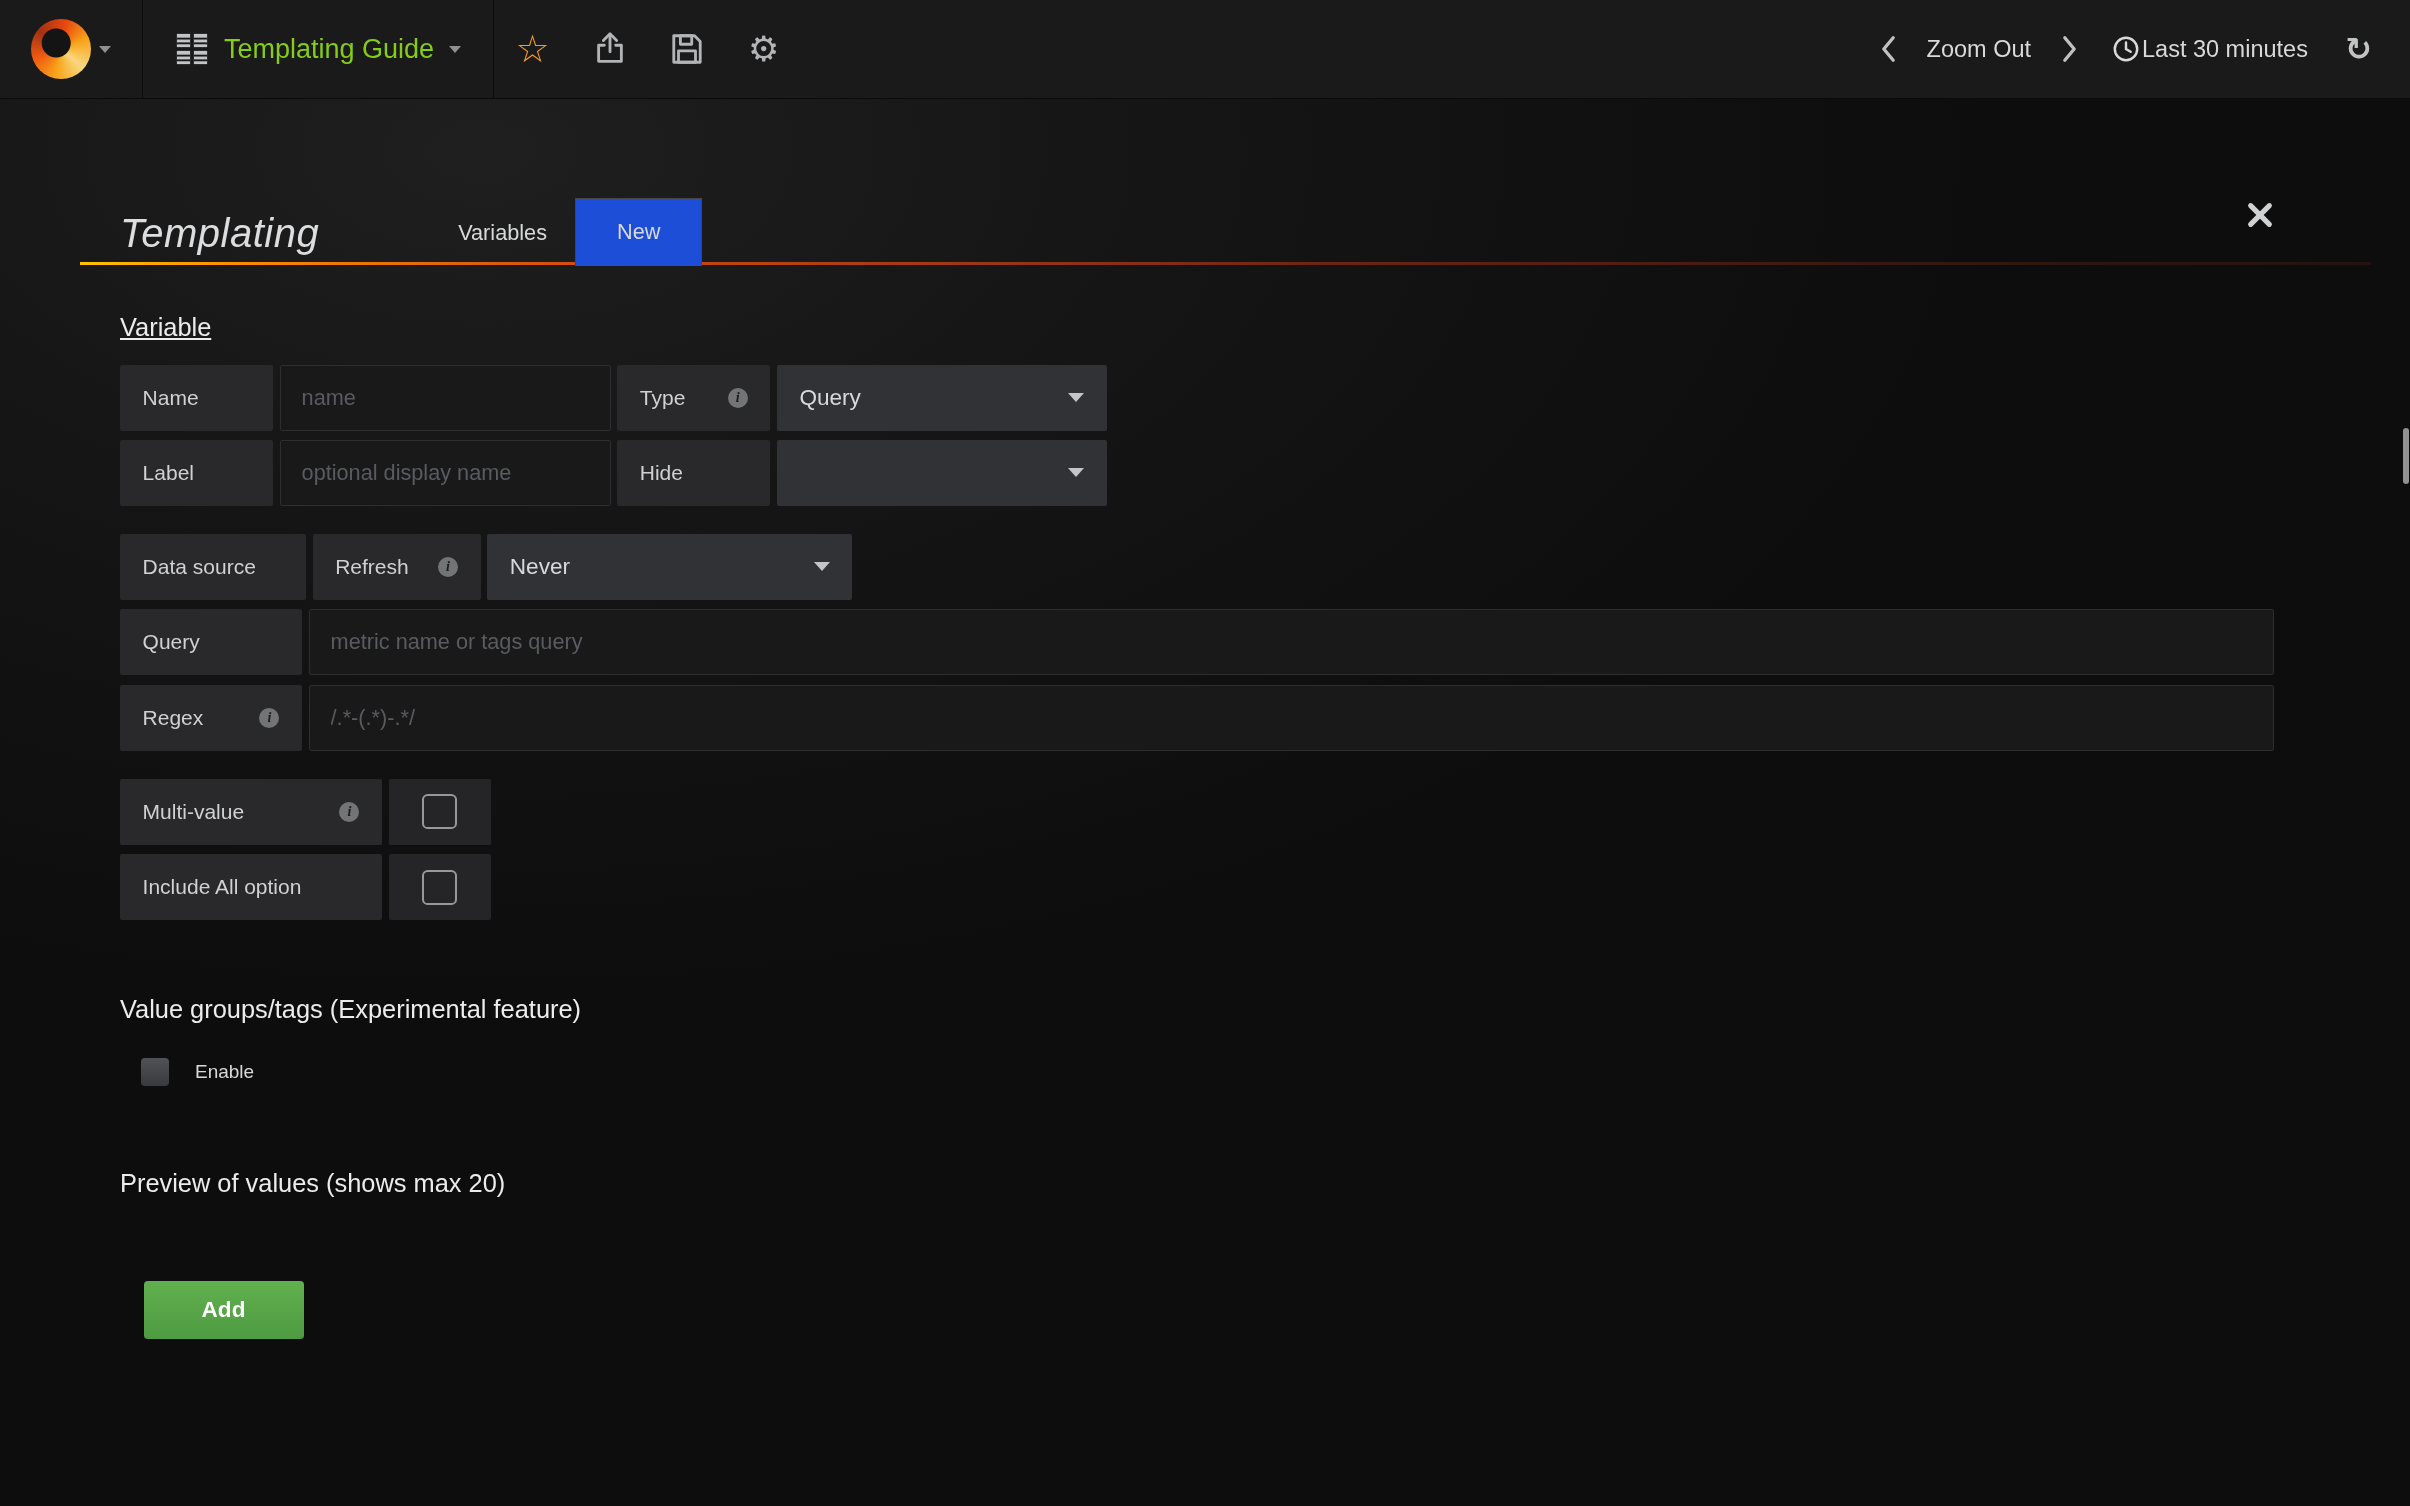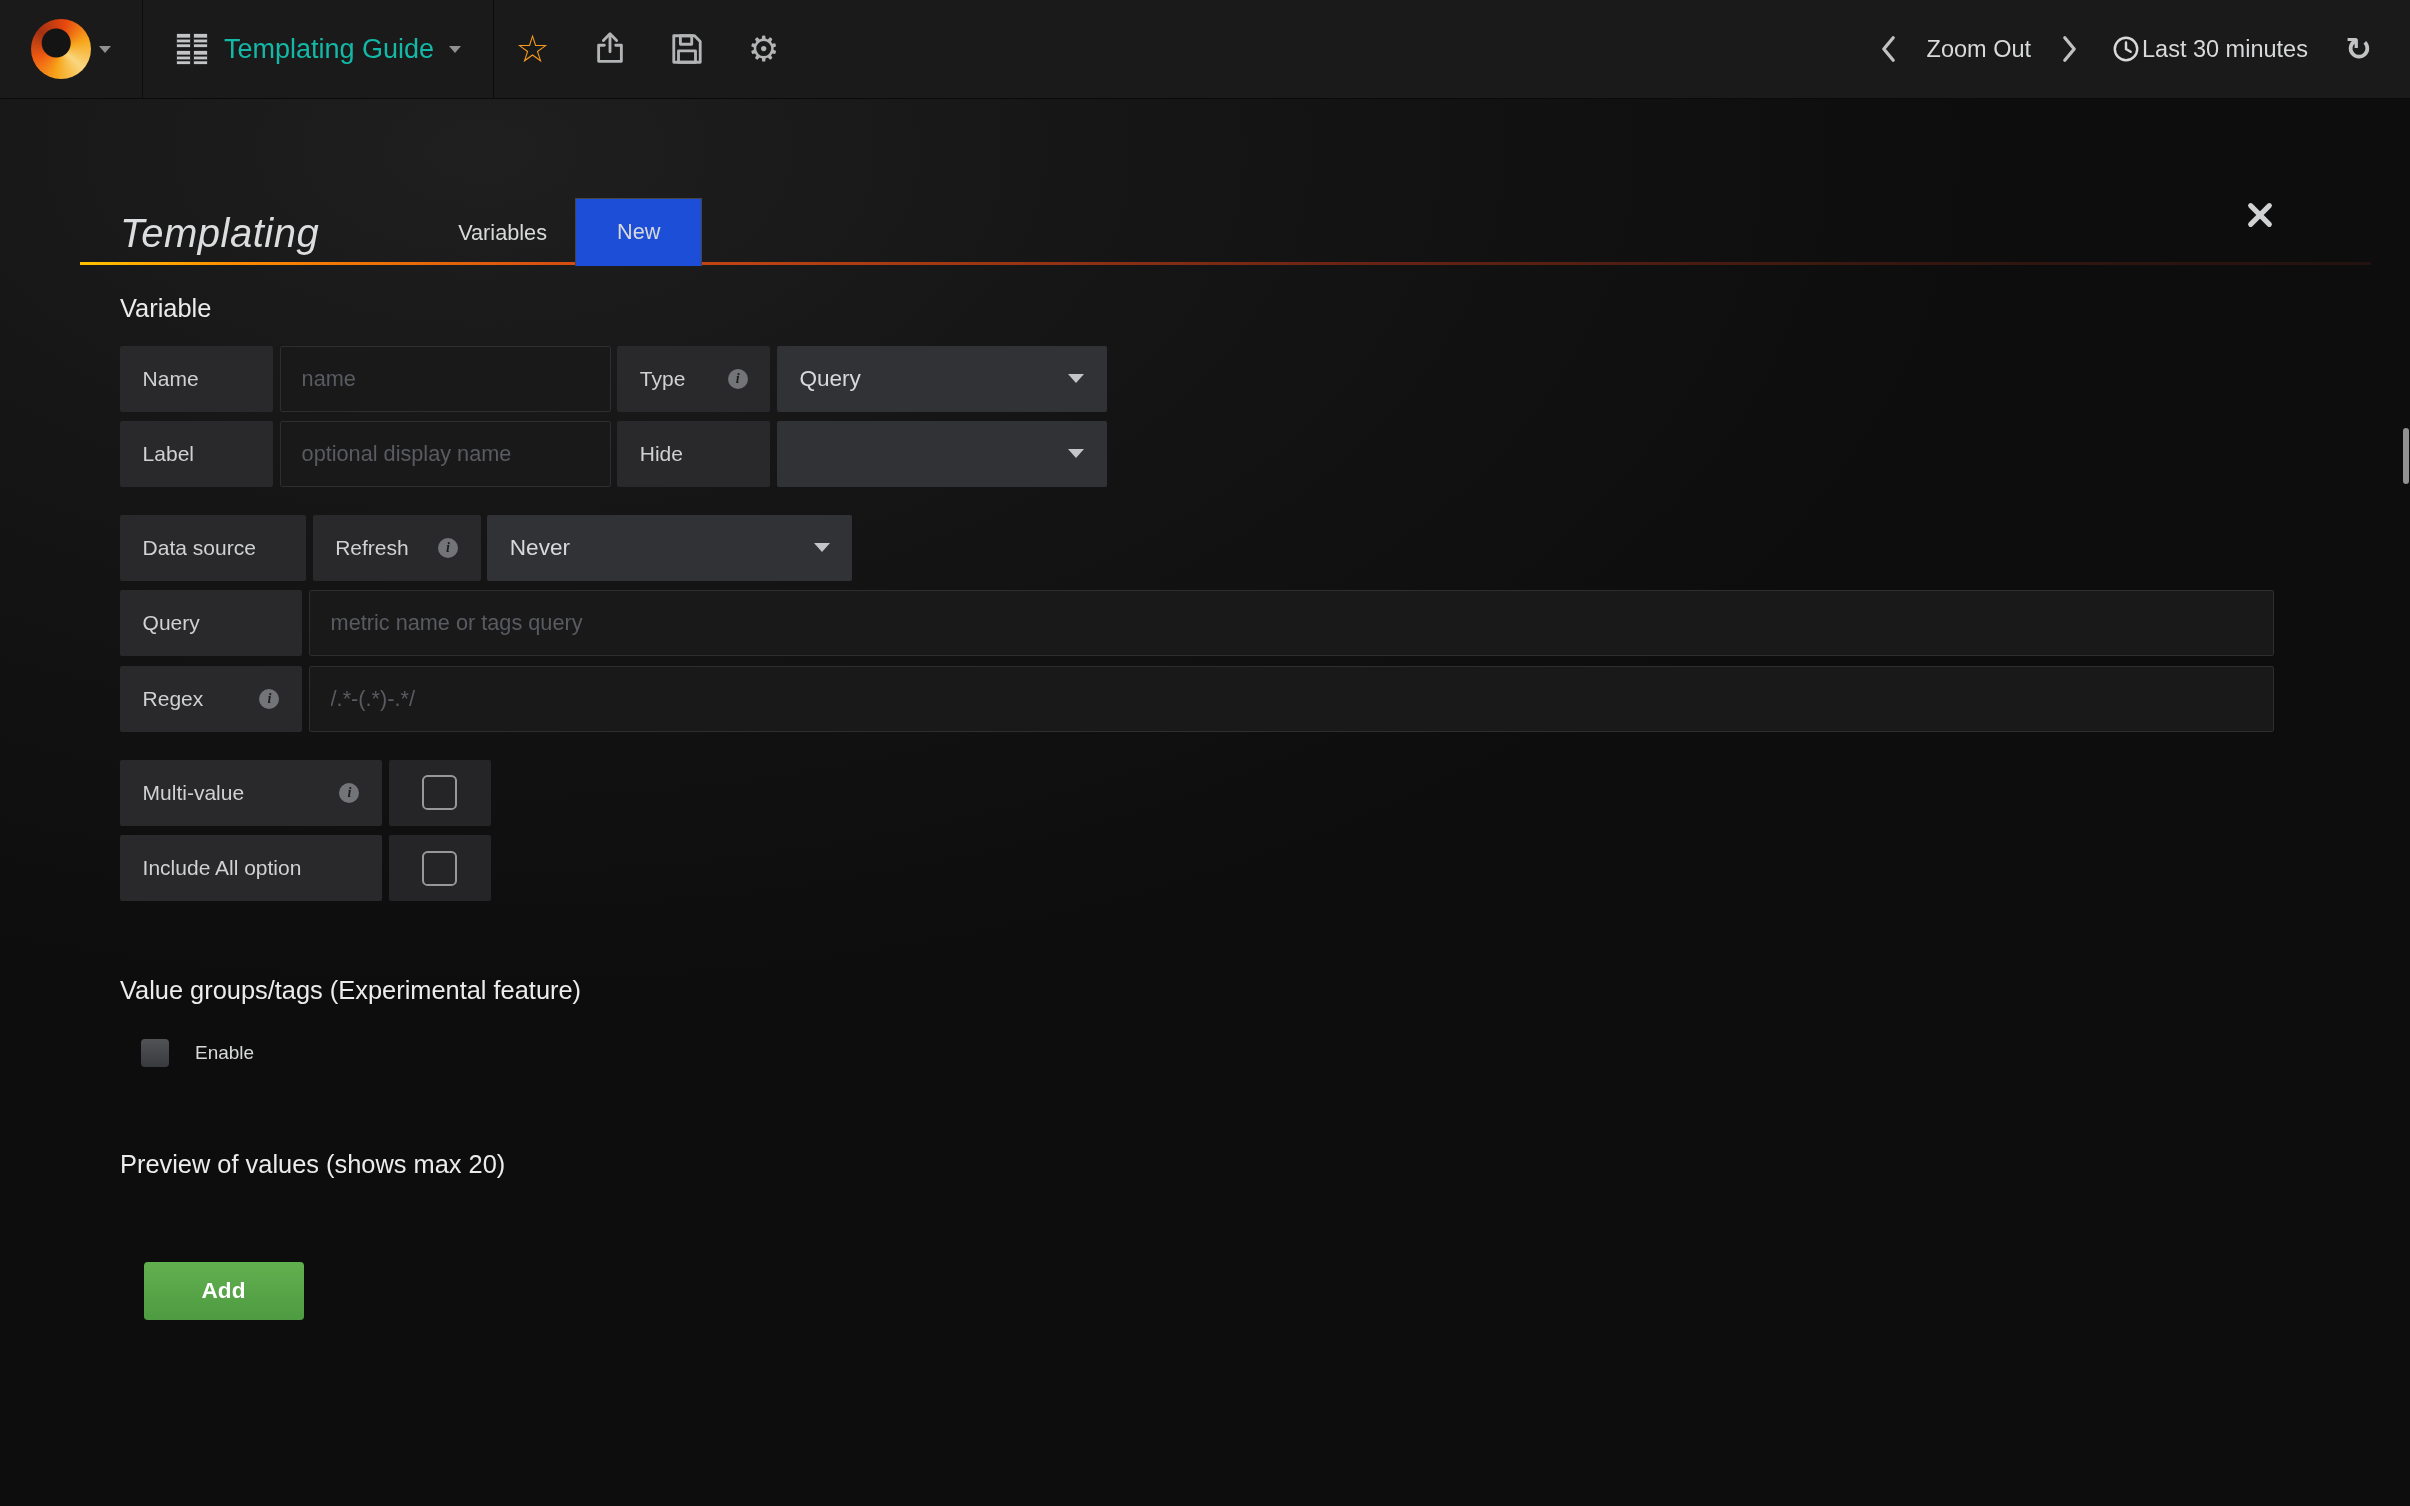--- a/index.html
+++ b/index.html
@@ -15,21 +15,21 @@
   .navbar { height:99px; background:#1a1a1a; display:flex; align-items:stretch; border-bottom:0.9px solid #0a0a0a; }
   .nav-logo { width:143px; display:flex; align-items:center; justify-content:center; gap:7.5px; border-right:0.9px solid #0c0c0c; cursor:pointer; }
   .logo-circle {
     width:60px; height:60px; border-radius:50%;
     background:
       radial-gradient(circle at 42% 40%, #141414 0 14px, rgba(0,0,0,0) 15px),
       conic-gradient(from 130deg, #f9d77f, #f7a61b, #ef5a11, #a33112, #e8470f, #f7a61b, #f9d77f);
   }
   .caret-down { width:0; height:0; border-left:6.6px solid transparent; border-right:6.6px solid transparent; border-top:7.5px solid #8f9092; }
   .nav-dash { display:flex; align-items:center; gap:15px; padding:0 32px; border-right:0.9px solid #0c0c0c; cursor:pointer; }
-  .nav-dash-title { font-size:27px; color:#14b8a6; }
+  .nav-dash-title { font-size:27px; color:#84cc16; }
   .nav-btn { width:77px; display:flex; align-items:center; justify-content:center; background:none; border:none; cursor:pointer; }
   .glyph { font-family:"DejaVu Sans",sans-serif; }
   .star-glyph { font-size:38px; color:#f79b1e; line-height:1; }
   .gear-glyph { font-size:35px; color:#b3b4b6; line-height:1; }
   .refresh-glyph { font-size:32px; color:#c2c3c4; line-height:1; font-weight:bold; }
   .nav-right { margin-left:auto; display:flex; align-items:center; gap:5.6px; padding-right:24.5px; }
   .nav-text-btn { background:none; border:none; color:#d8d9da; font-size:23.5px; font-family:inherit; padding:0 13px; cursor:pointer; }
   .nav-chev { background:none; border:none; display:flex; align-items:center; padding:0 9.4px; cursor:pointer; }
   .time-btn { background:none; border:none; color:#d8d9da; font-size:23.5px; font-family:inherit; display:flex; align-items:center; gap:2px; padding:0 17px; cursor:pointer; }
 
@@ -38,21 +38,21 @@
 
   .page-header { margin-top:87px; position:relative; display:flex; align-items:flex-end; height:79px; }
   .page-header::after { content:""; position:absolute; left:-40px; right:-97px; bottom:0; height:2.8px; z-index:0;
     background:linear-gradient(to right, #ffc300 0%, #ff8a00 7%, #d24b12 22%, #6b2414 55%, #35170f 80%, #241210 100%); }
   .page-title { font-size:40px; font-style:italic; font-weight:300; color:#dcdddf; margin-bottom:9.4px; margin-right:111px; letter-spacing:0.5px; }
   .tab { font-size:21.7px; color:#d8d9da; padding:0 28px; margin-bottom:19px; cursor:pointer; background:none; border:none; font-family:inherit; }
   .tab.active { position:relative; z-index:1; background:#1d4ed8; border:0.9px solid #454647; border-bottom:none; height:68px; margin-bottom:-0.9px; display:flex; align-items:center; padding:0 41px; }
   .close-btn { position:absolute; right:0; top:15px; background:none; border:none; cursor:pointer; }
 
   .section-heading { font-size:25.4px; font-weight:500; color:#ececec; }
-  .s1 { margin-top:29px; }
+  .s1 { margin-top:48px;text-decoration:underline; }
   .rows { margin-top:22.6px; }
   .rows-qo { margin-top:28px; }
   .gf-row { display:flex; gap:6.6px; margin-bottom:9.4px; }
   .box-label {
     height:66px; display:flex; align-items:center; gap:13px;
     background:#29292b; border-radius:1.9px; padding:0 22.6px;
     font-size:21px; color:#d0d1d3; flex-shrink:0;
   }
   .box-label .spacer { flex:1; }
   .gf-input {

